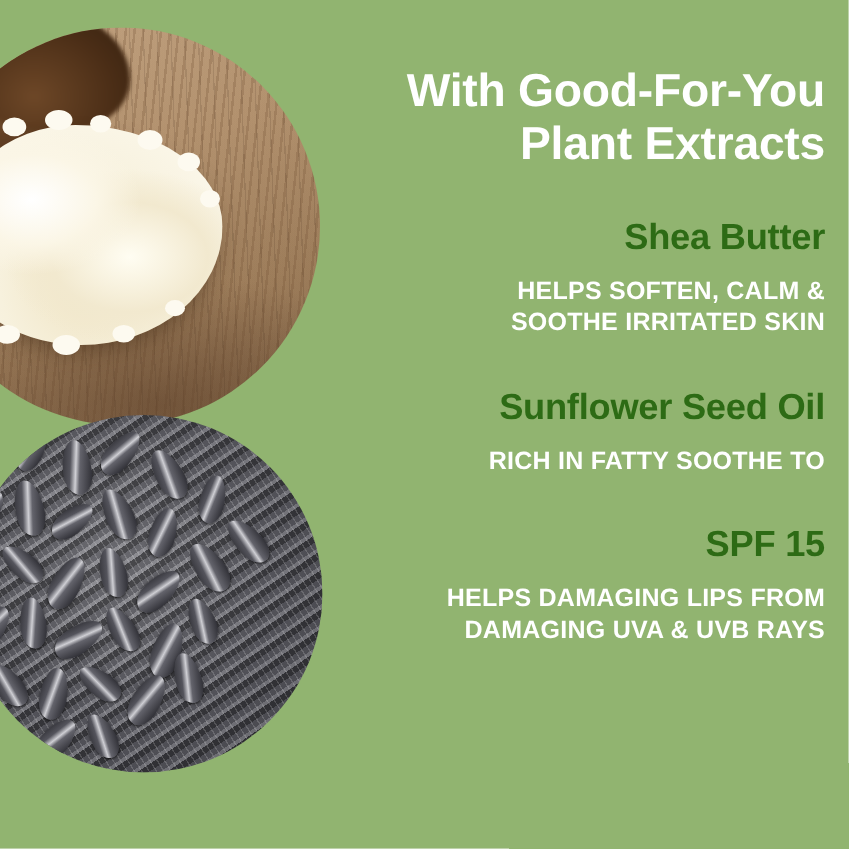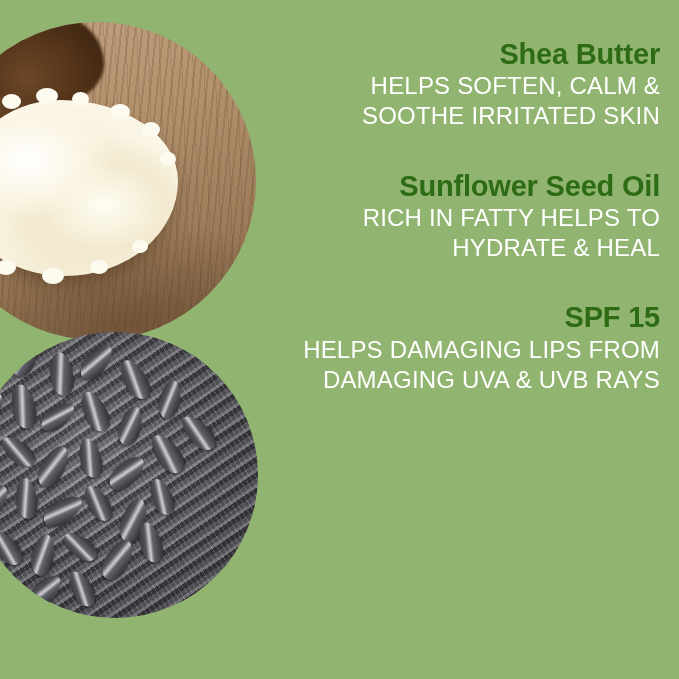--- a/index.html
+++ b/index.html
@@ -140,25 +140,25 @@
   }
   .ingredient-name {
     color: #2d6b15;
     font-size: 29px;
     font-weight: bold;
     line-height: 1.18;
     letter-spacing: -0.2px;
   }
   .ingredient-desc {
     color: #ffffff;
-    font-size: 24px;
-    font-weight: normal;
+    font-size: 20px;
+    font-weight: bold;
     line-height: 1.25;
     letter-spacing: 0.2px;
-    margin-top: 0;
+    margin-top: 14px;
   }
   #block-shea      { margin-top: 37px; }
   #block-sunflower { margin-top: 38px; }
   #block-spf       { margin-top: 37px; }
 </style>
 </head>
 <body>
 
 <div id="infographic">
 
@@ -211,34 +211,37 @@
     <div class="seed" style="left:60px;  top:202px; width:22px; height:42px; transform:rotate(10deg);"></div>
     <div class="seed" style="left:98px;  top:196px; width:20px; height:38px; transform:rotate(-54deg);"></div>
     <div class="seed" style="left:134px; top:206px; width:23px; height:44px; transform:rotate(30deg);"></div>
     <div class="seed" style="left:168px; top:190px; width:21px; height:41px; transform:rotate(-16deg);"></div>
     <div class="seed" style="left:62px;  top:240px; width:22px; height:40px; transform:rotate(42deg);"></div>
     <div class="seed" style="left:100px; top:238px; width:20px; height:38px; transform:rotate(-28deg);"></div>
   </div>
 
   <div id="text-column">
 
+    <h1 id="main-heading">
+      <span>With Good-For-You</span><br>
+      <span>Plant Extracts</span>
+    </h1>
 
     <div class="ingredient-block" id="block-shea">
       <div class="ingredient-name">Shea Butter</div>
       <div class="ingredient-desc">
         <span>HELPS SOFTEN, CALM &amp;</span><br>
         <span>SOOTHE IRRITATED SKIN</span>
       </div>
     </div>
 
     <div class="ingredient-block" id="block-sunflower">
       <div class="ingredient-name">Sunflower Seed Oil</div>
       <div class="ingredient-desc">
-        <span>RICH IN FATTY HELPS TO</span><br>
-        <span>HYDRATE &amp; HEAL</span>
+        <span>RICH IN FATTY SOOTHE TO</span><br>
       </div>
     </div>
 
     <div class="ingredient-block" id="block-spf">
       <div class="ingredient-name">SPF 15</div>
       <div class="ingredient-desc">
         <span>HELPS DAMAGING LIPS FROM</span><br>
         <span>DAMAGING UVA &amp; UVB RAYS</span>
       </div>
     </div>

